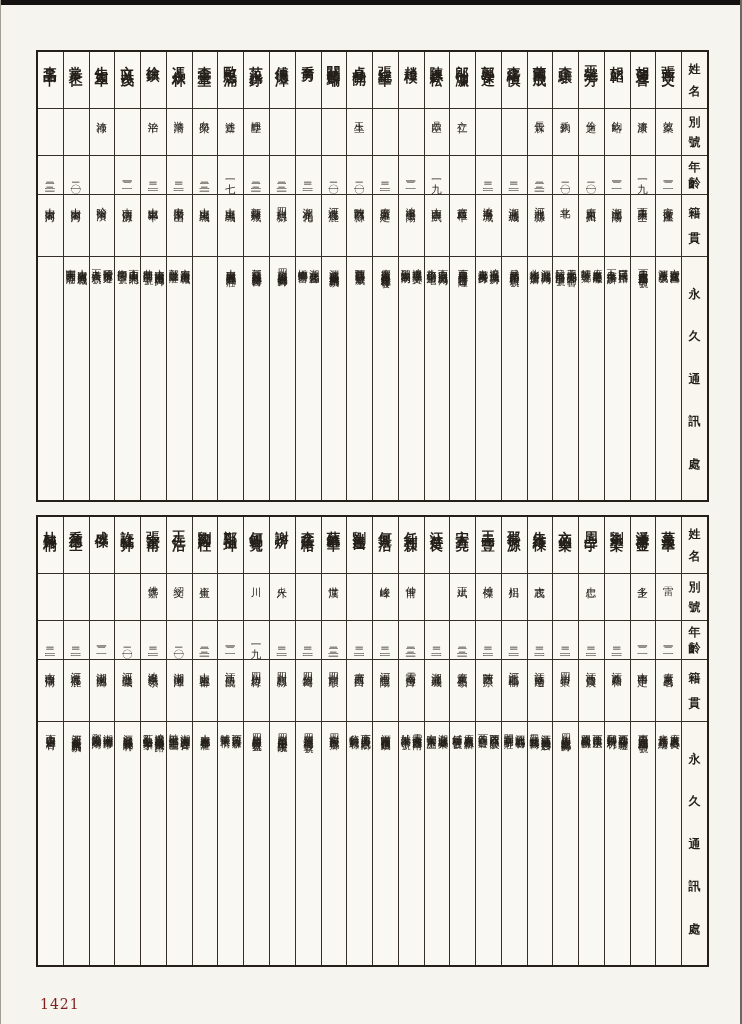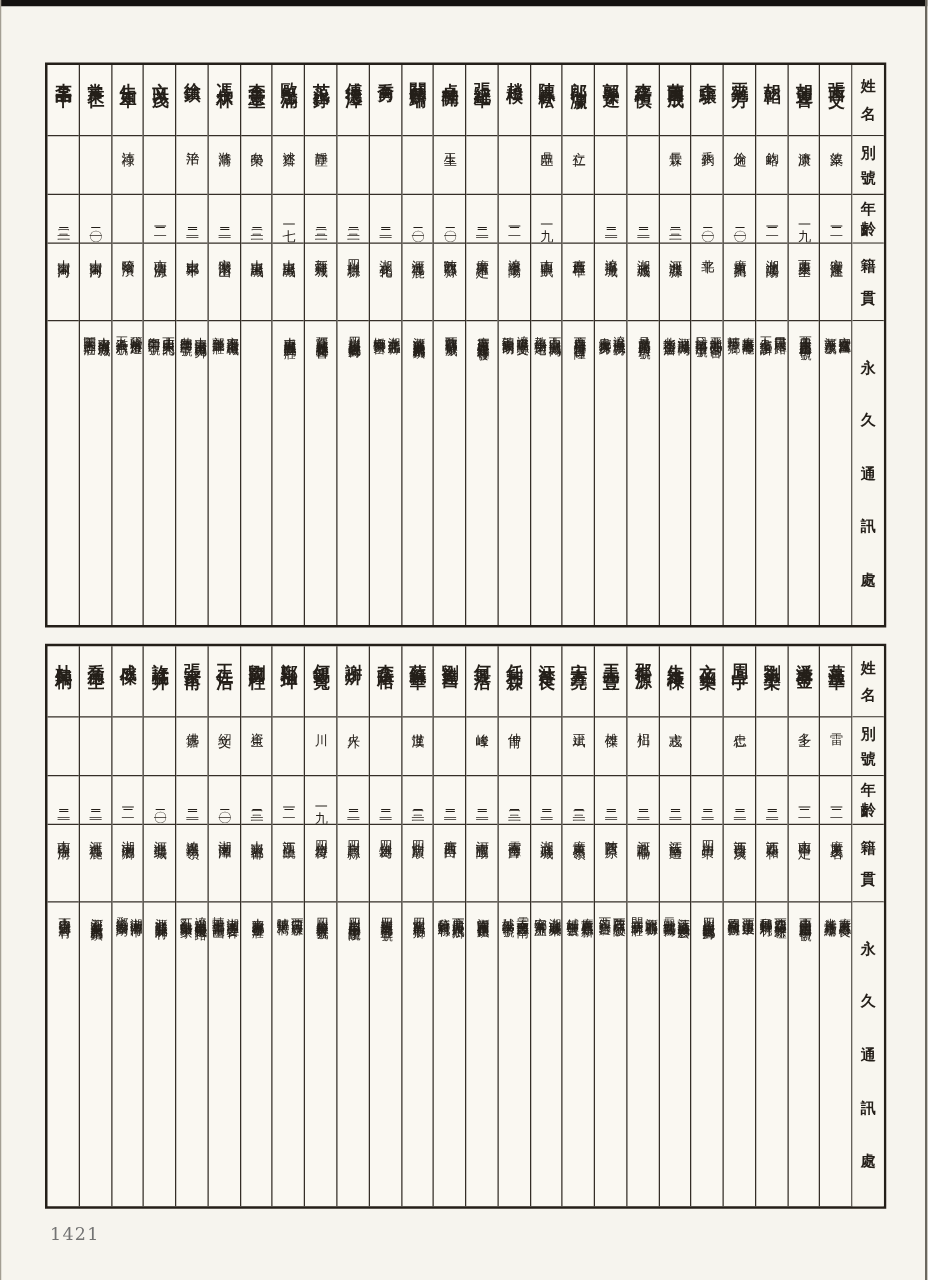--- a/index.html
+++ b/index.html
@@ -42,22 +42,22 @@
   }
   .r-age .vt{padding-top:0;}
   .nm{font-size:13.5px;font-weight:700;letter-spacing:3.5px;line-height:22px;padding-top:3px;}
   .ad{font-size:10px;letter-spacing:1px;line-height:11.5px;}
 
   .hcell{background:#f8f6ef;}
   .hspread{display:flex;flex-direction:column;justify-content:space-evenly;align-items:center;height:100%;width:100%;}
   .hchar{font-size:12px;font-weight:700;line-height:1;color:#241f19;}
 
   .page-number{
-    position:absolute;left:40px;bottom:28px;
-    font-size:14px;letter-spacing:1px;color:#737373;text-align:center;
+    position:absolute;left:40px;bottom:12px;
+    font-size:14px;letter-spacing:1px;color:#7f1d1d;text-align:center;
   }
 </style>
 </head>
 <body>
 
 <div class="page">
   <div class="edge-top"></div>
   <div class="edge-left"></div>
   <div class="edge-right"></div>
 

